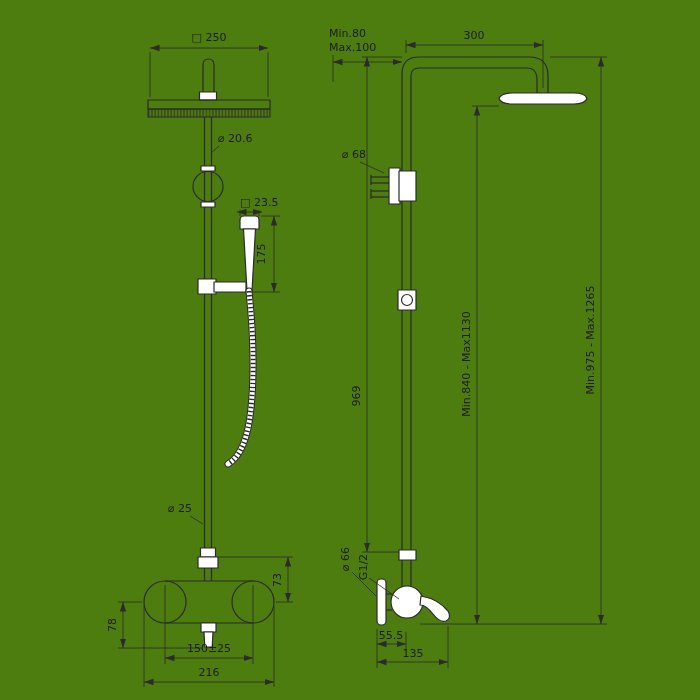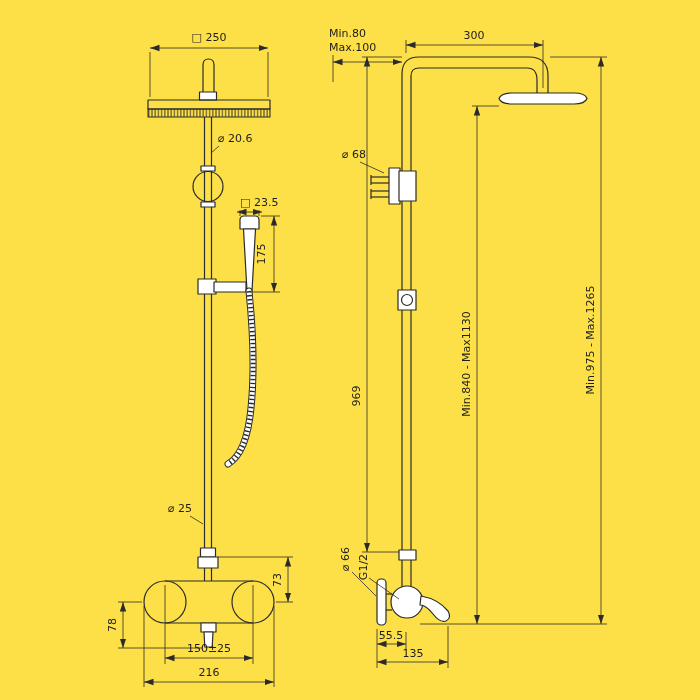--- a/index.html
+++ b/index.html
@@ -7,21 +7,21 @@
     padding: 0;
     background: #ffffff;
     width: 700px;
     height: 700px;
     font-family: "DejaVu Sans", "Liberation Sans", sans-serif;
   }
   #stage {
     width: 700px;
     height: 700px;
     position: relative;
-    background: #fde047;
+    background: #4d7c0f;
   }
   svg text {
     font-family: "DejaVu Sans", "Liberation Sans", sans-serif;
     font-size: 11px;
     fill: #1d1d1d;
   }
   .obj  { stroke: #2b2b2b; stroke-width: 1.2; fill: none; stroke-linejoin: round; }
   .objf { stroke: #2b2b2b; stroke-width: 1.2; fill: #ffffff; stroke-linejoin: round; }
   .dim  { stroke: #2b2b2b; stroke-width: 0.8; fill: none; }
   .hoseO { stroke: #2b2b2b; stroke-width: 7; fill: none; stroke-linecap: round; }

